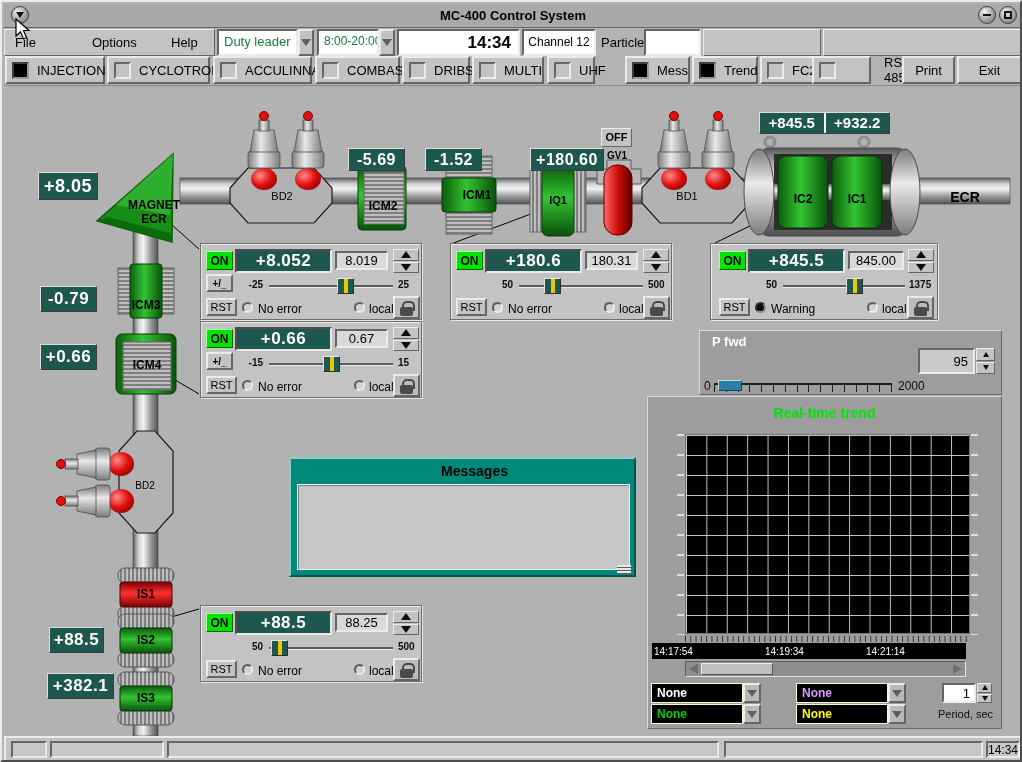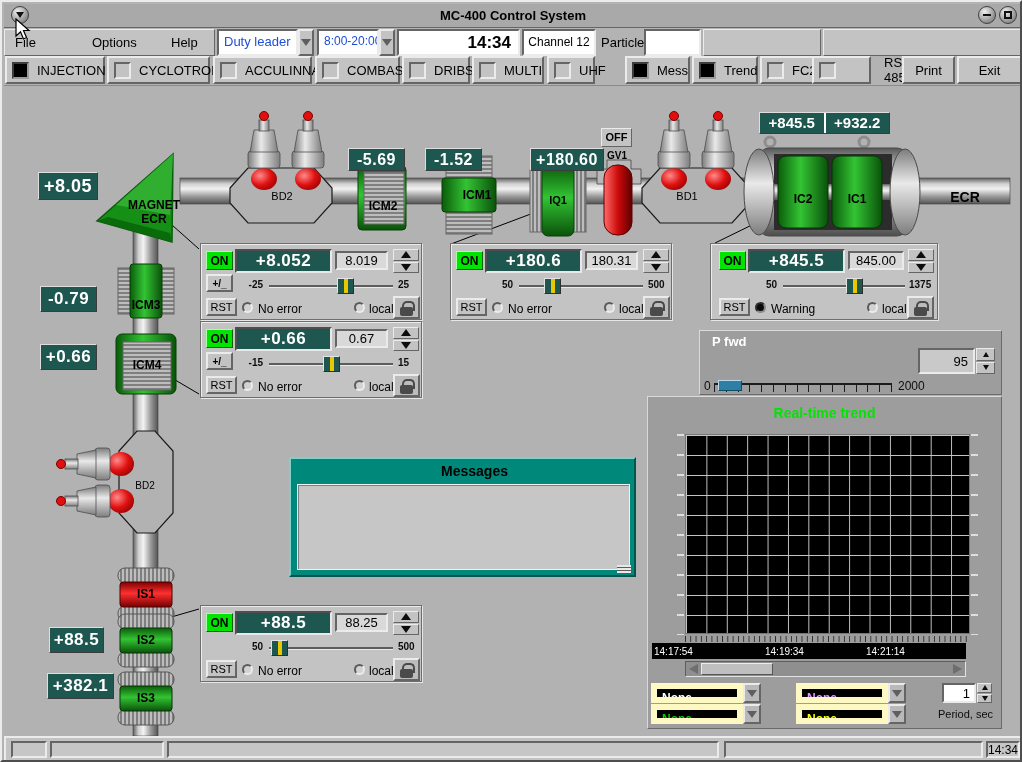--- a/index.html
+++ b/index.html
@@ -20,21 +20,21 @@
           border:1px solid #3f3f3f; display:flex; align-items:center; justify-content:center; }
   .tri-dn-s { width:0; height:0; border-left:4px solid transparent; border-right:4px solid transparent; border-top:6px solid #101010; }
   .min-glyph { width:8px; height:2px; background:#111; }
   .max-glyph { width:8px; height:8px; border:2px solid #111; }
 
   
   .rowbox { position:absolute; }
   .menuitem { position:absolute; font-size:13px; color:#000; top:5px; }
   .combo { display:flex; }
   .combo .field { flex:1; background:#fff; border:2px solid; border-color:#656565 #ebebeb #ebebeb #656565;
-                  font-size:13px; padding:3px 0 0 5px; color:#1d4ed8; overflow:hidden; white-space:nowrap; }
+                  font-size:13px; padding:3px 0 0 5px; color:#15803d; overflow:hidden; white-space:nowrap; }
   .combo .arrow { width:16px; border:2px solid; border-color:#ebebeb #656565 #656565 #ebebeb;
                   background:#c3c3c3; display:flex; align-items:center; justify-content:center; }
   .darr { width:0; height:0; border-left:5px solid transparent; border-right:5px solid transparent; border-top:7px solid #5f5f5f; }
 
   .toggle { position:absolute; top:0; height:28px; border:2px solid; border-color:#ebebeb #656565 #656565 #ebebeb;
             background:#c3c3c3; display:flex; align-items:center; gap:8px; padding-left:5px; font-size:13px; color:#000; }
   .cb { width:17px; height:17px; border:2px solid; border-color:#656565 #ebebeb #ebebeb #656565; background:#c3c3c3; flex:0 0 auto; }
   .cb.checked { background:#000; border-color:#3d3d3d #9a9a9a #9a9a9a #3d3d3d; }
   .toolbtn { position:absolute; top:0; height:28px; border:2px solid; border-color:#ebebeb #656565 #656565 #ebebeb;
              background:#c3c3c3; display:flex; align-items:center; justify-content:center; font-size:13px; color:#000; }
@@ -113,21 +113,21 @@
   .ticks-h { position:absolute; background-image:linear-gradient(to right,#2a2a2a 0,#2a2a2a 1px,transparent 1px);
              background-size:5.3px 100%; }
   .timebar { position:absolute; background:#000; color:#fff; font-size:10px; }
   .timebar span { position:absolute; top:3px; }
   .scrollbar { position:absolute; background:#8f8f8f; border:1px solid; border-color:#5e5e5e #e3e3e3 #e3e3e3 #5e5e5e; }
   .sb-thumb { position:absolute; background:#bfbfbf; border:1px solid; border-color:#ececec #565656 #565656 #ececec; }
   .sb-arr { position:absolute; top:2px; width:0; height:0; border-top:5px solid transparent; border-bottom:5px solid transparent; }
   .sb-arr.l { border-right:9px solid #6e6e6e; }
   .sb-arr.r { border-left:9px solid #6e6e6e; }
   .trcombo { position:absolute; display:flex; }
-  .trcombo .field { flex:1; background:#000; border:6px solid #fef9c3; font-size:12px; font-weight:bold;
+  .trcombo .field { flex:1; background:#000; border:1px solid #fef9c3; font-size:12px; font-weight:bold;
                     padding:2px 0 0 5px; overflow:hidden; }
   .trcombo .arrow { width:18px; border:2px solid; border-color:#ebebeb #656565 #656565 #ebebeb; background:#b9b9b9;
                     display:flex; align-items:center; justify-content:center; }
   .periodfield { position:absolute; background:#fff; border:2px solid; border-color:#656565 #ebebeb #ebebeb #656565;
                  font-size:13px; color:#000; display:flex; align-items:center; justify-content:flex-end; padding-right:4px; }
 
   
   #statusbar { left:2px; top:734px; width:1018px; height:26px; background:#c3c3c3;
                border:2px solid; border-color:#ebebeb #656565 #656565 #ebebeb; }
   .statfield { position:absolute; top:3px; height:17px; background:#c6c6c6;

